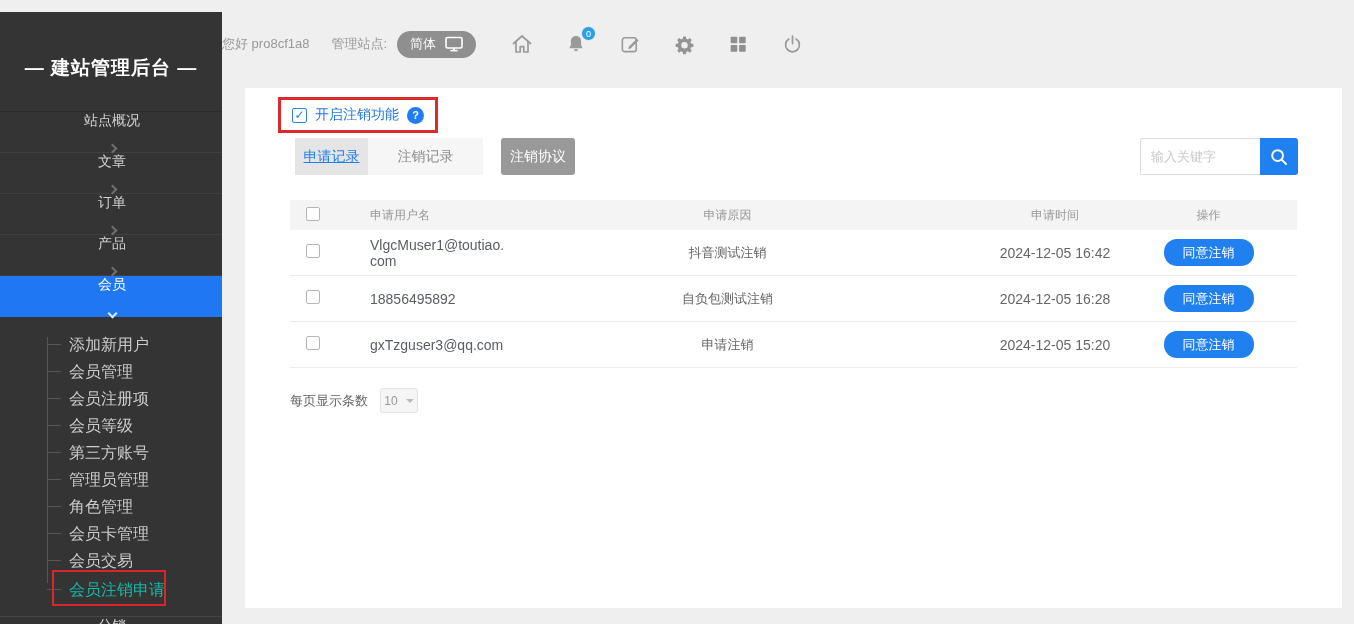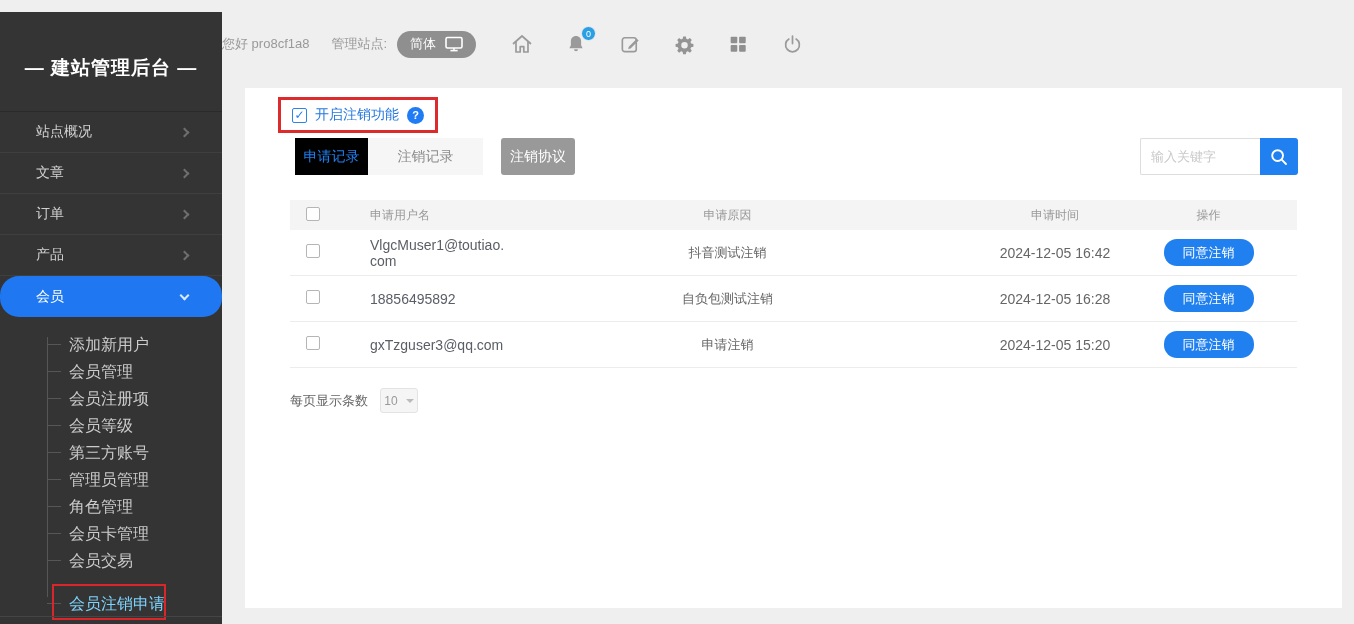--- a/index.html
+++ b/index.html
@@ -5,31 +5,31 @@
   * { margin:0; padding:0; box-sizing:border-box; }
   html,body { width:1354px; height:624px; overflow:hidden; }
   body { font-family:"Liberation Sans","DejaVu Sans",sans-serif; background:#efefef; position:relative; }
 
   
   .sidebar { position:absolute; left:0; top:12px; width:222px; height:624px; background:#343434; overflow:hidden; }
   .sidebar-title { height:100px; display:flex; align-items:center; justify-content:center;
     color:#ffffff; font-size:19px; font-weight:bold; letter-spacing:1px; border-bottom:1px solid #2a2a2a; padding-top:12px; }
   .nav-item { height:41px; display:flex; align-items:center; justify-content:space-between;
     padding:0 34px 0 36px; color:#d2d2d2; font-size:14px; cursor:pointer;
-    border-bottom:1px solid rgba(255,255,255,0.06); }
-  .nav-item.active { background:#1f78f2; color:#ffffff; border-bottom:none;border-radius:19px; }
+    border-bottom:1px solid rgba(255,255,255,0.06);flex-direction:column; }
+  .nav-item.active { background:#1f78f2; color:#ffffff; border-bottom:none; }
   .chev { width:7px; height:7px; border-right:2px solid #6e6e6e; border-bottom:2px solid #6e6e6e; display:inline-block; }
   .chev.right { transform:rotate(-45deg); }
   .chev.down  { transform:rotate(45deg); border-color:#dce9fb; margin-top:-3px; }
   .submenu { list-style:none; position:relative; padding:14px 0 6px 0; }
   .submenu::before { content:""; position:absolute; left:47px; top:20px; bottom:26px; width:1px; background:#565656; }
   .submenu li { position:relative; height:27px; line-height:27px; padding-left:69px;
     color:#cbcbcb; font-size:16px; cursor:pointer; white-space:nowrap; }
   .submenu li::before { content:""; position:absolute; left:47px; top:13px; width:14px; height:1px; background:#565656; }
-  .submenu li.selected { color:#7dd3fc; margin-top:16px; }
+  .submenu li.selected { color:#14b8a6; margin-top:2px; }
   .red-frame-side { position:absolute; left:52px; top:-6px; width:114px; height:36px;
     border:2px solid #d9262b; pointer-events:none; }
   .bottom-partial { position:absolute; top:604px; left:0; right:0; border-top:1px solid #454545; border-bottom:none; }
 
   
   .topbar { position:absolute; left:222px; top:0; right:0; height:88px;
     display:flex; align-items:center; padding-right:46px; color:#999; font-size:13px; }
   .topbar .txt { margin-right:22px; }
   .lang-pill { background:#8f8f8f; border-radius:14px; height:27px; padding:0 13px;
     display:flex; align-items:center; gap:9px; color:#fff; font-size:13px; margin-right:34px; cursor:pointer; }
@@ -44,21 +44,21 @@
   .toggle-box { position:absolute; left:33px; top:9px; display:inline-flex; align-items:center;
     gap:8px; border:3px solid #dd2a2d; padding:6px 11px; }
   .cb-checked { width:15px; height:15px; border:1px solid #2e82e8; border-radius:2px; background:#fff;
     color:#1f7cf4; font-size:12px; line-height:13px; text-align:center; font-weight:bold; cursor:pointer; }
   .toggle-label { color:#2478e0; font-size:14px; }
   .help-icon { width:17px; height:17px; border-radius:50%; background:#1f7cf4; color:#fff;
     font-size:11px; font-weight:bold; display:flex; align-items:center; justify-content:center; cursor:pointer; }
 
   .tabs { position:absolute; left:50px; top:50px; height:37px; display:flex; align-items:stretch; }
   .tab { display:flex; align-items:center; justify-content:center; font-size:14px; cursor:pointer; }
-  .tab.active { width:73px; background:#000000; color:#2080f0; }
+  .tab.active { width:73px; background:#e5e5e5; color:#2080f0;text-decoration:underline; }
   .tab.idle { width:115px; background:#f6f6f6; color:#8c8c8c; }
   .tab.dark { width:74px; background:#999999; color:#ffffff; border-radius:3px; margin-left:18px; }
 
   .search-wrap { position:absolute; left:895px; top:50px; height:37px; display:flex; }
   .search-input { width:120px; height:37px; border:1px solid #ddd; border-right:none; padding:0 10px;
     font-size:13px; color:#a16207; outline:none; border-radius:2px 0 0 2px; }
   .search-input::placeholder { color:#c9c9c9; }
   .search-btn { width:38px; height:37px; background:#2080f0; border:none; border-radius:0 3px 3px 0;
     display:flex; align-items:center; justify-content:center; cursor:pointer; }
 

